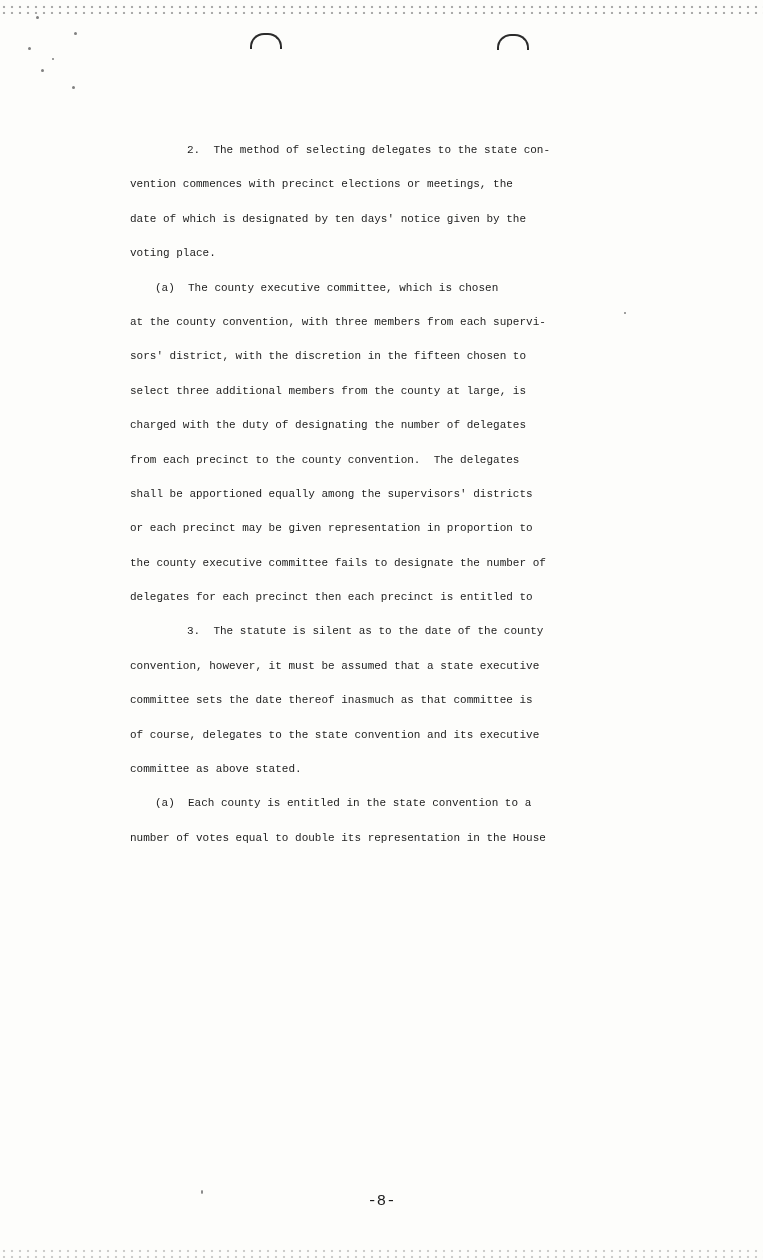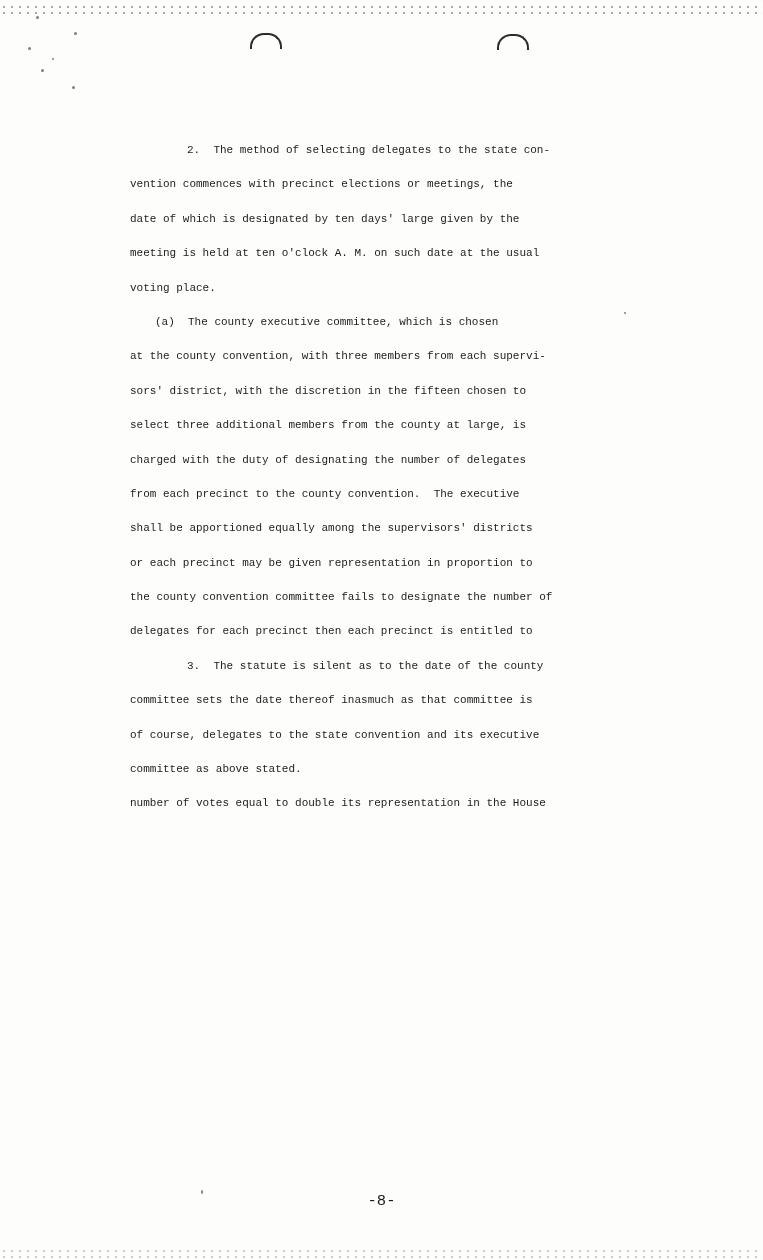--- a/index.html
+++ b/index.html
@@ -91,39 +91,40 @@
   <div class="speck s4"></div>
   <div class="speck s5"></div>
   <div class="speck s6"></div>
   <div class="speck s7"></div>
   <div class="speck s8"></div>
 
   <div class="doc-body">
 
     <div class="line indent-lg">2.  The method of selecting delegates to the state con-</div>
     <div class="line">vention commences with precinct elections or meetings, the</div>
-    <div class="line">date of which is designated by ten days' large given by the</div>
-    <div class="line">meeting is held at ten o'clock A. M. on such date at the usual</div>
+    <div class="line">date of which is designated by ten days' notice given by the</div>
     <div class="line">voting place.</div>
 
     <div class="line indent-sm">(a)  The county executive committee, which is chosen</div>
     <div class="line">at the county convention, with three members from each supervi-</div>
     <div class="line">sors' district, with the discretion in the fifteen chosen to</div>
     <div class="line">select three additional members from the county at large, is</div>
     <div class="line">charged with the duty of designating the number of delegates</div>
-    <div class="line">from each precinct to the county convention.  The executive</div>
+    <div class="line">from each precinct to the county convention.  The delegates</div>
     <div class="line">shall be apportioned equally among the supervisors' districts</div>
     <div class="line">or each precinct may be given representation in proportion to</div>
-    <div class="line">the county convention committee fails to designate the number of</div>
+    <div class="line">the county executive committee fails to designate the number of</div>
     <div class="line">delegates for each precinct then each precinct is entitled to</div>
 
     <div class="line indent-lg">3.  The statute is silent as to the date of the county</div>
+    <div class="line">convention, however, it must be assumed that a state executive</div>
     <div class="line">committee sets the date thereof inasmuch as that committee is</div>
     <div class="line">of course, delegates to the state convention and its executive</div>
     <div class="line">committee as above stated.</div>
 
+    <div class="line indent-sm">(a)  Each county is entitled in the state convention to a</div>
     <div class="line">number of votes equal to double its representation in the House</div>
   </div>
 
   <div class="pagenum">-8-</div>
 
   <div class="dots bottom"></div>
 </div>
 
 </body></html>

